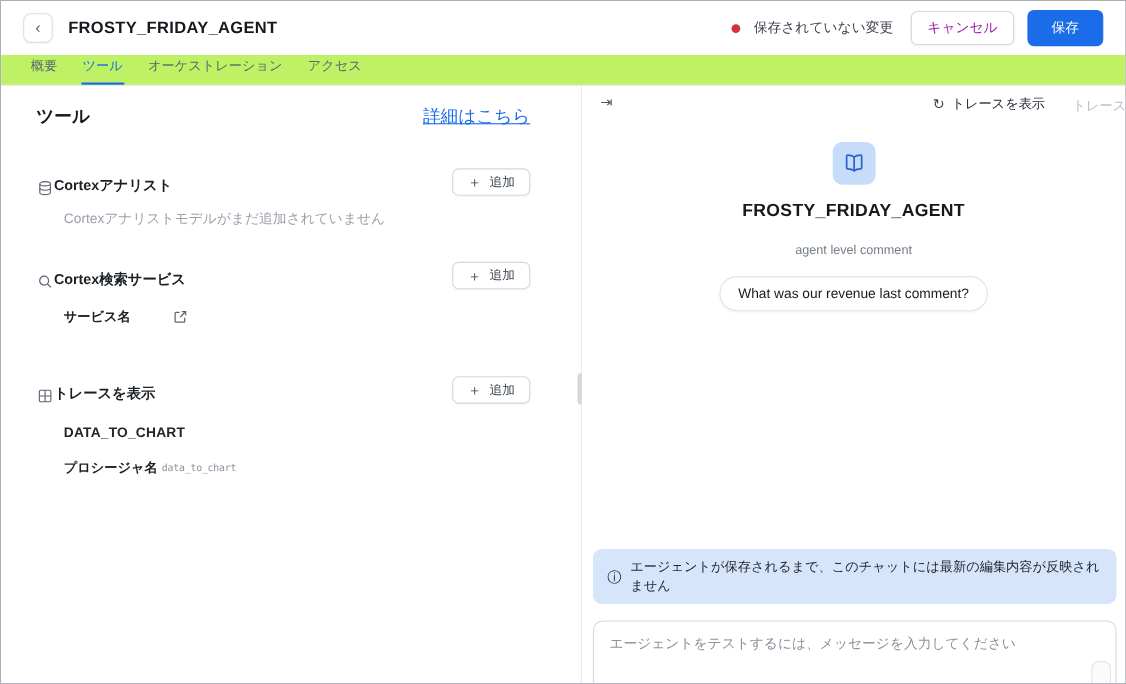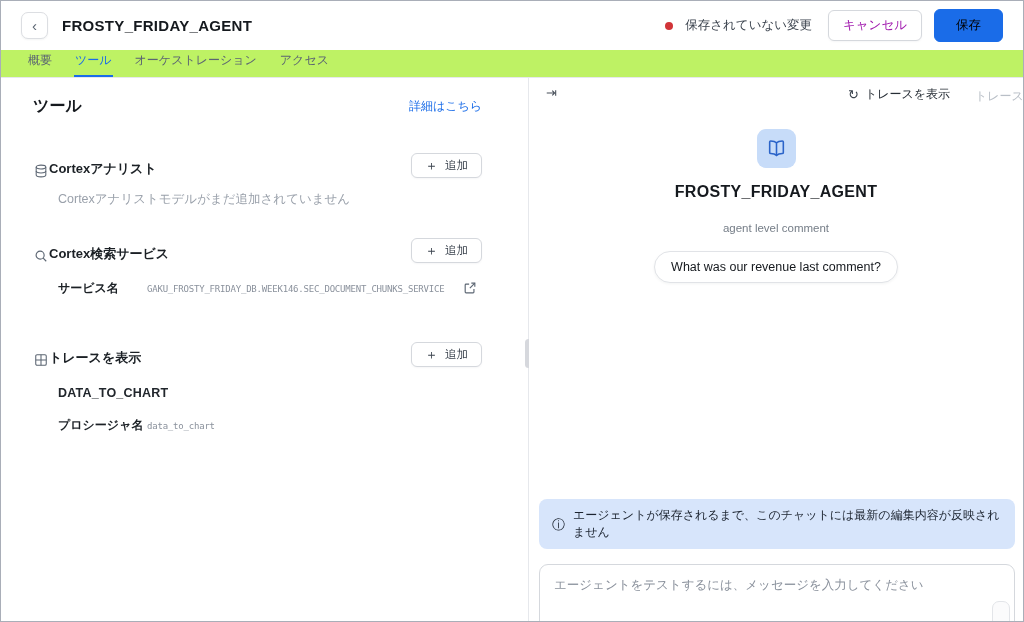--- a/index.html
+++ b/index.html
@@ -19,35 +19,35 @@
     width:27px; height:27px; border:1px solid #dcdee2; border-radius:7px; background:#fff;
     display:flex; align-items:center; justify-content:center; color:#5b6572; font-size:15px;
     box-shadow:0 1px 2px rgba(20,30,40,.05); cursor:pointer; line-height:1;
   }
   .app-title { margin-left:14px; font-size:15px; font-weight:700; color:#15191e; letter-spacing:.3px; }
   .header-right { margin-left:auto; display:flex; align-items:center; gap:12px; }
   .unsaved-dot { width:8px; height:8px; border-radius:50%; background:#d13438; }
   .unsaved-text { font-size:12.5px; color:#3b434e; margin-right:4px; }
   .btn { font-size:12.5px; border-radius:6px; cursor:pointer; font-family:inherit; }
   .btn-secondary { background:#fff; border:1px solid #d5d8dd; color:#a21caf; padding:6px 14px; box-shadow:0 1px 2px rgba(20,30,40,.04); }
-  .btn-primary { background:#1a6ce8; border:1px solid #1a6ce8; color:#000000; padding:7px 21px; }
+  .btn-primary { background:#1a6ce8; border:1px solid #1a6ce8; color:#ffffff; padding:7px 21px; }
 
   
   .tabs { display:flex; gap:21px; padding:0 26px; border-bottom:1px solid #e6e8ec; background:#bef264; height:28px; }
   .tab { font-size:12px; color:#5b6572; padding:2px 1px 0; cursor:pointer; border-bottom:2px solid transparent; }
   .tab.active { color:#1a6ce8; border-bottom-color:#1a6ce8; font-weight:500; }
 
   
   .main { display:flex; height:543px; }
   .left-panel { width:528px; border-right:1px solid #e6e8ec; position:relative; padding:18px 46px 0 32px; background:#fff; }
   .scroll-thumb { position:absolute; right:-4px; top:261px; width:7px; height:29px; border-radius:4px; background:#d6d8dd; }
 
   .tools-head { display:flex; justify-content:space-between; align-items:center; margin-bottom:37px; }
   .tools-heading { font-size:16px; font-weight:700; color:#15191e; }
-  .details-link { font-size:12px; color:#1a6ce8; cursor:pointer; }
+  .details-link { font-size:16px; color:#1a6ce8; text-decoration:underline; cursor:pointer; }
 
   .section { margin-bottom:0; }
   .section-head { display:flex; align-items:flex-end; gap:1px; height:24px; }
   .section-icon { width:15px; height:15px; color:#5b6572; flex:none; display:flex; align-items:center; justify-content:center; }
   .section-title { font-size:13px; font-weight:700; color:#1b2025; }
   .add-btn {
     margin-left:auto; display:flex; align-items:center; gap:7px; background:#fff;
     border:1px solid #d5d8dd; border-radius:6px; padding:4px 13px; font-size:11.5px; color:#3b434e;
     cursor:pointer; box-shadow:0 1px 2px rgba(20,30,40,.04); font-family:inherit;
   }
@@ -151,21 +151,20 @@
           </svg>
         </span>
         <span class="section-title">Cortex検索サービス</span>
         <button class="add-btn">
           <span class="plus">＋</span>
           <span>追加</span>
         </button>
       </div>
       <div class="field-row">
         <span class="field-label">サービス名</span>
-        <span class="field-value">GAKU_FROSTY_FRIDAY_DB.WEEK146.SEC_DOCUMENT_CHUNKS_SERVICE</span>
         <span class="ext-link">
           <svg width="14" height="14" viewBox="0 0 16 16" fill="none" stroke="currentColor" stroke-width="1.3">
             <path d="M12.5 9v3.5a1 1 0 0 1-1 1h-8a1 1 0 0 1-1-1v-8a1 1 0 0 1 1-1H7"></path>
             <path d="M9.5 2.5H13.5V6.5"></path>
             <path d="M13.5 2.5L7.8 8.2"></path>
           </svg>
         </span>
       </div>
     </div>
 

